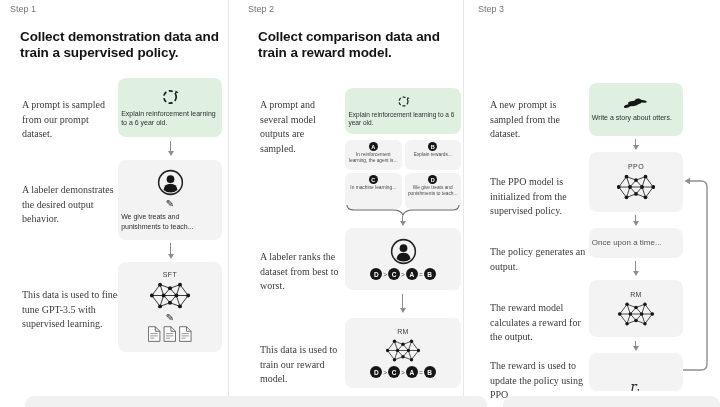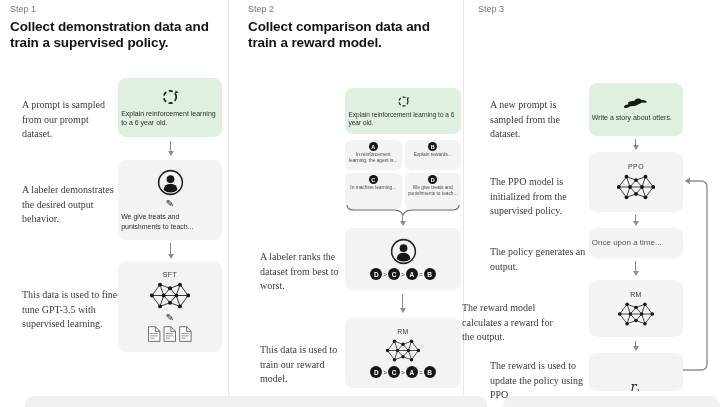--- a/index.html
+++ b/index.html
@@ -1,20 +1,20 @@
 <!DOCTYPE html>
 <html><head>
 <meta charset="utf-8">
 <style>
   html,body{margin:0;padding:0;background:#fff;}
   .page{position:relative;width:704px;height:407px;background:#ffffff;overflow:hidden;
         font-family:"Liberation Sans","DejaVu Sans",sans-serif;padding-left:42px;}
   .divider{position:absolute;top:0;width:1px;height:396px;background:#e8e8e8;}
   .step-label{position:absolute;top:4px;font-size:9px;color:#767676;}
-  .heading{position:absolute;top:19px;margin:0;font-size:13.5px;line-height:1.2;font-weight:bold;
+  .heading{position:absolute;top:19px;margin:10px;font-size:13.5px;line-height:1.2;font-weight:bold;
            color:#131313;letter-spacing:-0.1px;}
   .row-text{position:absolute;margin:12px;font-size:10px;line-height:1.45;color:#3b3b3b;font-family:Liberation Serif, serif;}
   .fig{position:absolute;background:#f3f3f3;border-radius:8px;display:flex;flex-direction:column;
        align-items:center;justify-content:center;gap:3px;overflow:hidden;}
   .fig.green{background:#dff0e0;}
   .cap{font-size:7px;line-height:1.3;color:#2e2e2e;text-align:left;width:94%;}
   .cap.dim{color:#555;}
   .model-label{font-size:7px;color:#3a3a3a;letter-spacing:0.4px;}
   .varrow{position:absolute;display:flex;flex-direction:column;align-items:center;width:9px;}
   .varrow .stem{width:1px;flex:1;background:#8d8d8d;}
@@ -126,20 +126,21 @@
       </svg>
     <span class="pen">✎</span>
     <svg width="44" height="17" viewBox="0 0 48 18">
         <use href="#docs"></use>
       </svg>
   </div>
 
   <div class="step-label" style="left:248px">Step 2</div>
   <h2 class="heading" style="left:248px;width:200px">Collect comparison data and train a reward model.</h2>
 
+  <p class="row-text" style="left:248px;top:86px;width:82px">A prompt and several model outputs are sampled.</p>
   <div class="fig green" style="left:345px;top:88px;width:116px;height:46px">
     <svg width="13" height="13" viewBox="0 0 18 18">
         <use href="#refresh"></use>
       </svg>
     <div class="cap" style="font-size:6.5px">Explain reinforcement learning to a 6 year old.</div>
   </div>
 
   <div class="outputs-grid">
     <div class="mini" style="height:26px">
       <div class="letter">A</div>
@@ -232,21 +233,21 @@
 
   <p class="row-text" style="left:478px;top:233px;width:106px">The policy generates an output.</p>
   <div class="fig" style="left:589px;top:228px;width:94px;height:30px">
     <div class="cap dim" style="font-size:8px">Once upon a time...</div>
   </div>
   <div class="varrow" style="left:631px;top:261px;height:15px">
       <div class="stem"></div>
       <div class="tip"></div>
     </div>
 
-  <p class="row-text" style="left:450px;top:289px;width:103px">The reward model calculates a reward for the output.</p>
+  <p class="row-text" style="left:478px;top:289px;width:103px">The reward model calculates a reward for the output.</p>
   <div class="fig" style="left:589px;top:280px;width:94px;height:57px">
     <div class="model-label">RM</div>
     <svg width="36" height="26" viewBox="0 0 44 32">
         <use href="#net"></use>
       </svg>
   </div>
   <div class="varrow" style="left:631px;top:341px;height:10px">
       <div class="stem"></div>
       <div class="tip"></div>
     </div>

